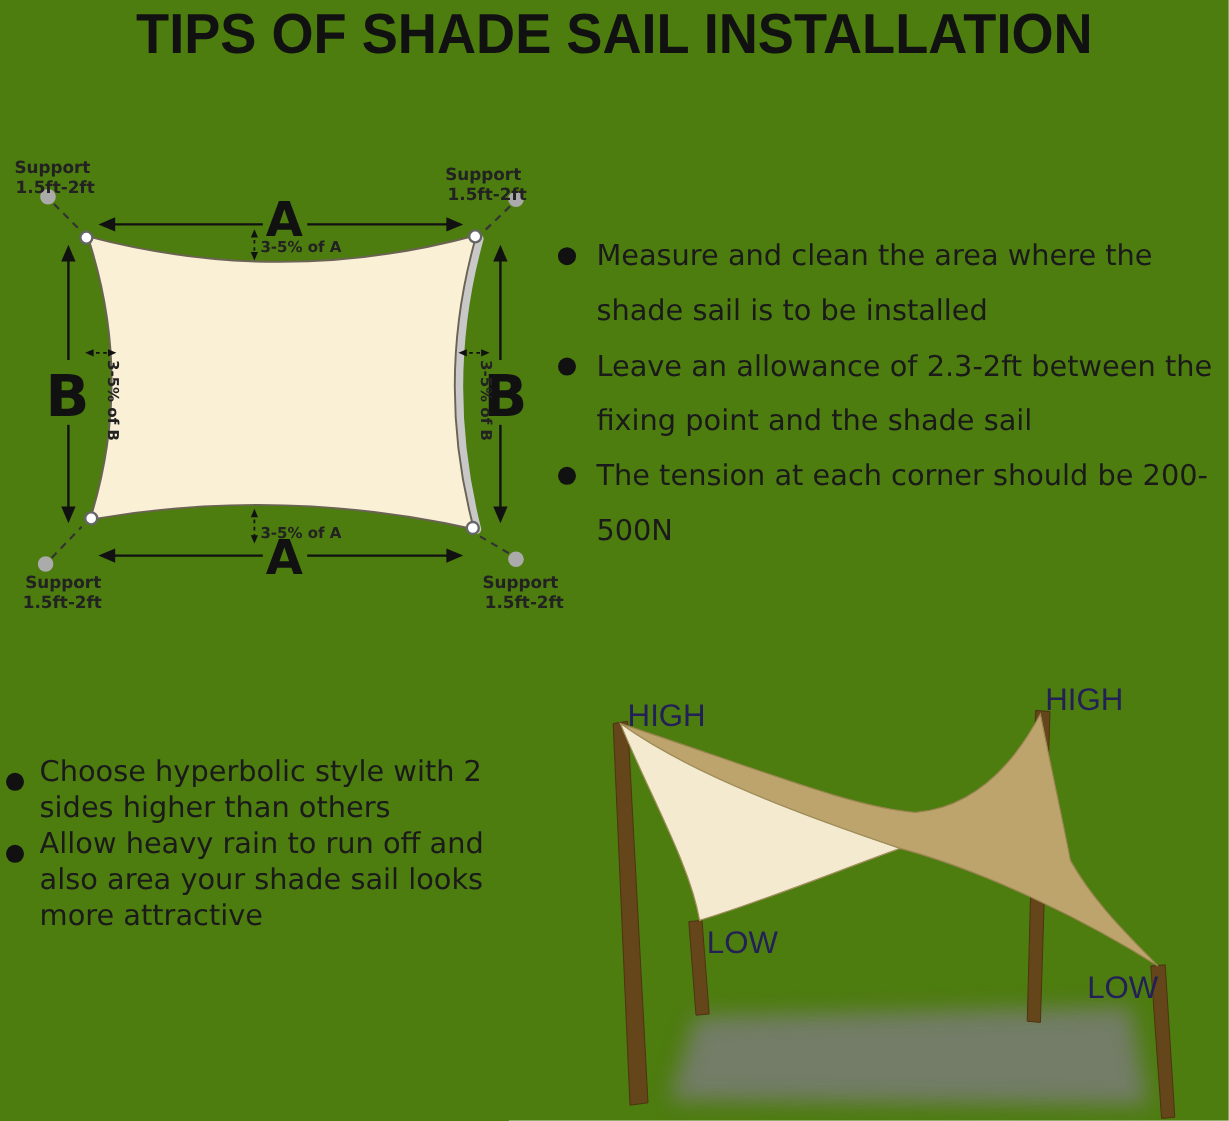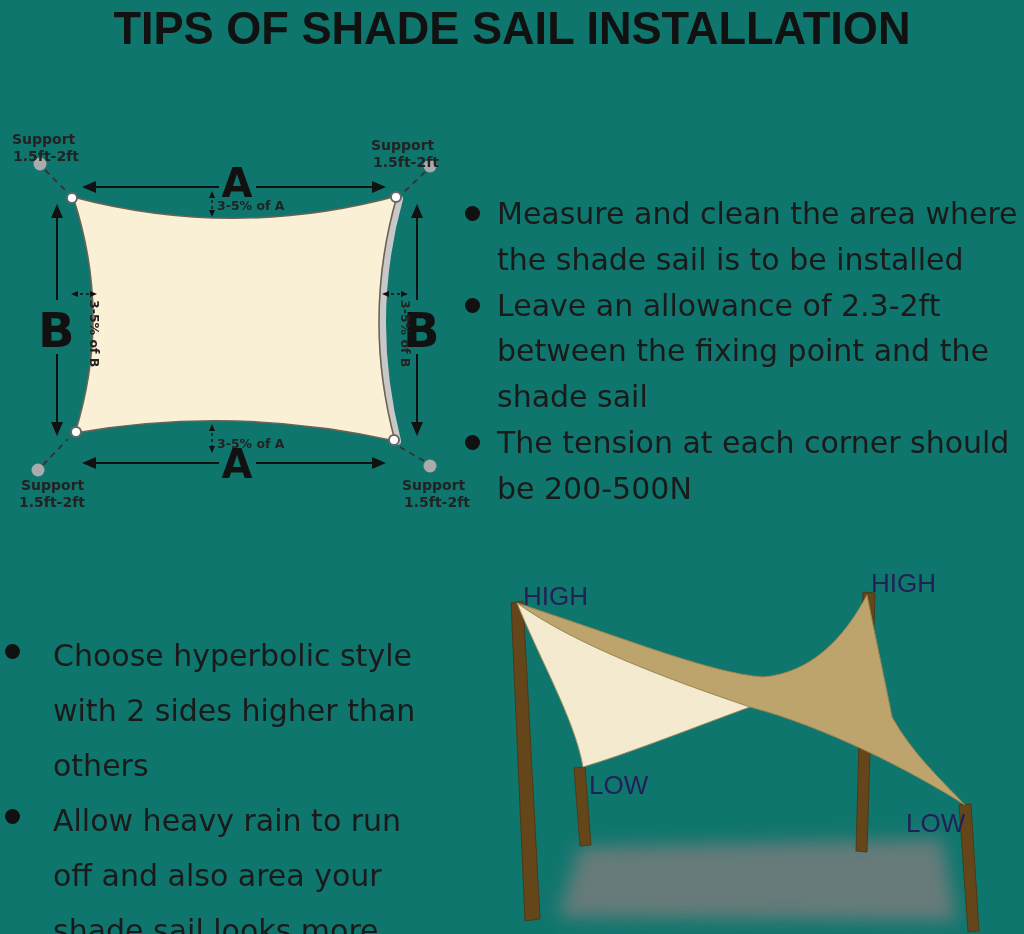--- a/index.html
+++ b/index.html
@@ -1,49 +1,49 @@
 <!DOCTYPE html>
 <html><head>
 <meta charset="utf-8">
 <style>
   * { margin:0; padding:0; box-sizing:border-box; }
   html,body { background:#ffffff; }
   #page {
-    position:relative; width:1024px; height:934px; background:#0f766e;
+    position:relative; width:1024px; height:934px; background:#4d7c0f;
     font-family:"DejaVu Sans","Liberation Sans",sans-serif; color:#1a1a1a;
     overflow:hidden;
   }
   .title {
     position:absolute; top:0; left:0; width:1024px; text-align:center;
     font-family:"Liberation Sans",sans-serif;
     font-weight:bold; font-size:47px; letter-spacing:0px; color:#111;
     transform:scaleX(0.96); transform-origin:center;
     white-space:nowrap;
   }
   svg { position:absolute; overflow:visible; }
   #dim-diagram { left:0px; top:110px; }
   #hyper-illustration { left:480px; top:555px; }
   .dim-letter { font-family:"DejaVu Sans",sans-serif; font-weight:bold; fill:#111; }
   .support-txt { font-family:"DejaVu Sans",sans-serif; font-weight:bold; font-size:14px; fill:#222; }
   .sag-txt { font-family:"DejaVu Sans",sans-serif; font-weight:bold; font-size:12.5px; fill:#222; }
   .hl-txt { font-family:"Liberation Sans",sans-serif; font-size:26px; fill:#232058; }
   .tips { position:absolute; list-style:none; }
   .tips li { position:relative; }
-  .tips .tip-text { display:block; font-size:30px; line-height:45.8px; color:#1a1a1a; }
+  .tips .tip-text { display:block; font-size:24px; line-height:45.8px; color:#1a1a1a; }
   .tips .dot {
     position:absolute; width:15px; height:15px; border-radius:50%;
     background:#111; top:15px;
   }
   #tips-install { left:458px; top:191px; width:563px; }
   #tips-install li { padding-left:39px; }
   #tips-install .dot { left:7px; }
   #tips-style { left:0px; top:628px; width:440px; }
   #tips-style li { padding-left:33px; }
   #tips-style .dot { left:5px; top:16px; }
-  #tips-style .tip-text { line-height:55px;margin-left:20px; }
+  #tips-style .tip-text { line-height:30px; }
 </style>
 </head>
 <body>
 
 <div id="page">
 
   <h1 class="title">TIPS OF SHADE SAIL INSTALLATION</h1>
 
   <svg id="dim-diagram" width="470" height="412" viewBox="0 0 470 412">
 

